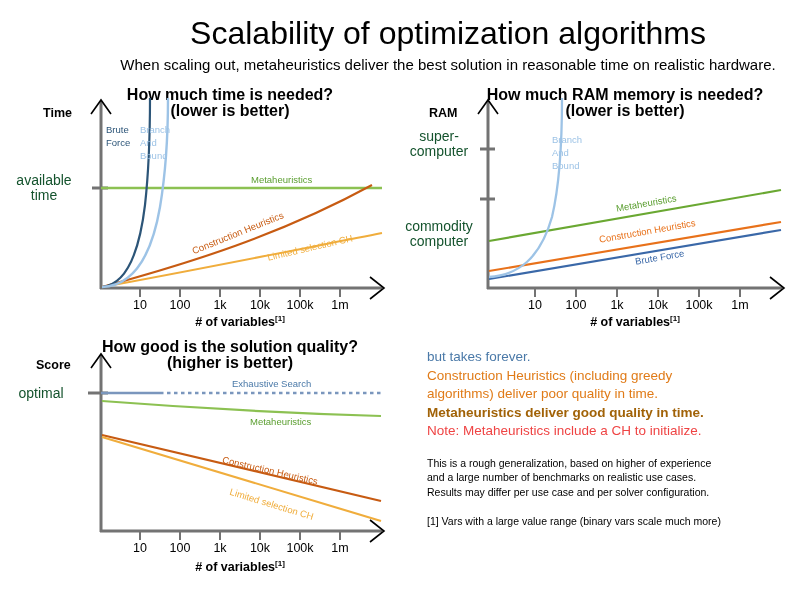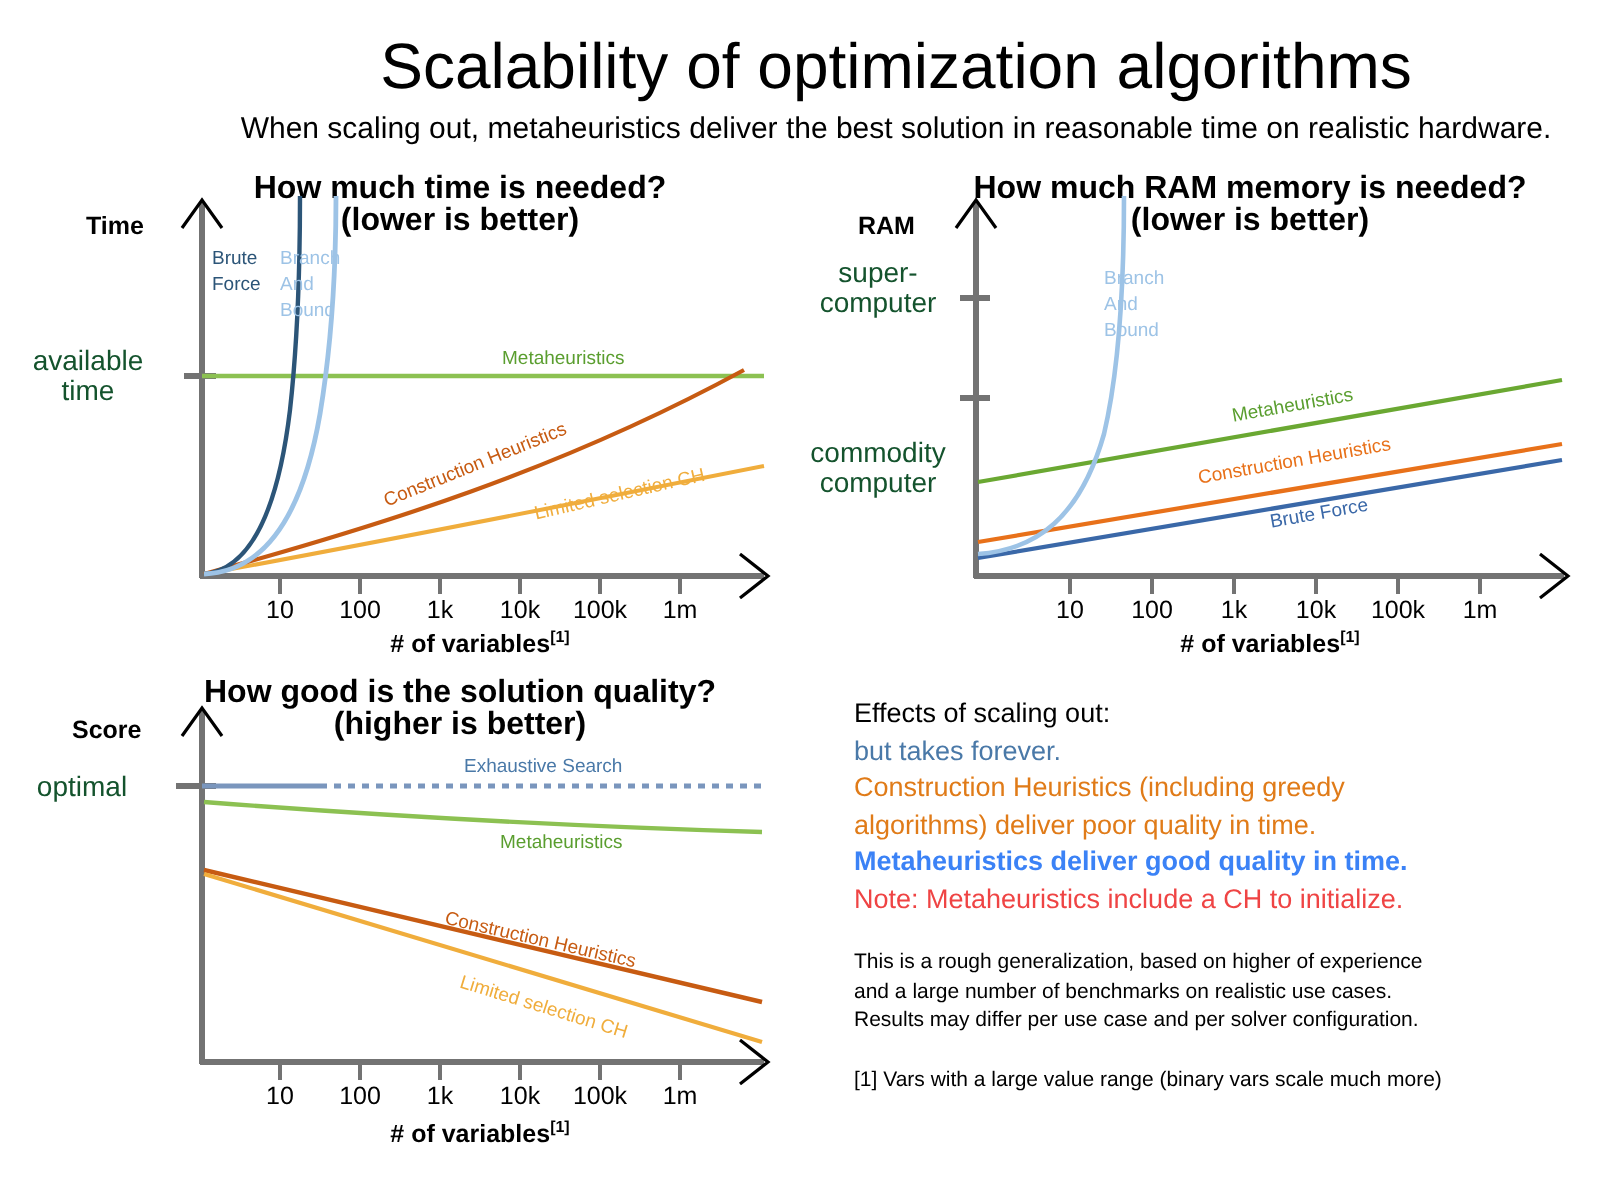--- a/index.html
+++ b/index.html
@@ -103,21 +103,21 @@
     font-size: 13.5px;
     line-height: 18.5px;
   }
   #notes .small {
     font-size: 10.5px;
     line-height: 14.5px;
   }
   .c-black { color: #000000; }
   .c-blue  { color: #4a79a8; }
   .c-orange{ color: #e07b18; }
-  .c-green { color: #3b82f6; }
+  .c-green { color: #a16207; }
   .c-green-note { color: #ef4444; }
   .bold { font-weight: bold; }
   .gap-m { height: 15px; }
 </style>
 </head>
 <body>
 
 <div id="header">
   <div id="main-title">Scalability of optimization algorithms</div>
   <div id="subtitle">When scaling out, metaheuristics deliver the best solution in reasonable time on realistic hardware.</div>
@@ -284,21 +284,20 @@
   <div class="xtick-label" style="left:242px; top:206px; width:36px;">10k</div>
   <div class="xtick-label" style="left:282px; top:206px; width:36px;">100k</div>
   <div class="xtick-label" style="left:322px; top:206px; width:36px;">1m</div>
 
   <div class="axis-caption" style="left:140px; top:224px; width:200px;">
     <span># of variables</span><sup>[1]</sup>
   </div>
 </div>
 
 <div id="notes">
-  <div class="line c-black">Effects of scaling out:</div>
   <div class="line c-blue">but takes forever.</div>
   <div class="line c-orange">Construction Heuristics (including greedy</div>
   <div class="line c-orange">algorithms) deliver poor quality in time.</div>
   <div class="line c-green bold">Metaheuristics deliver good quality in time.</div>
   <div class="line c-green-note">Note: Metaheuristics include a CH to initialize.</div>
 
   <div class="gap-m"></div>
 
   <div class="small c-black">This is a rough generalization, based on higher of experience</div>
   <div class="small c-black">and a large number of benchmarks on realistic use cases.</div>

